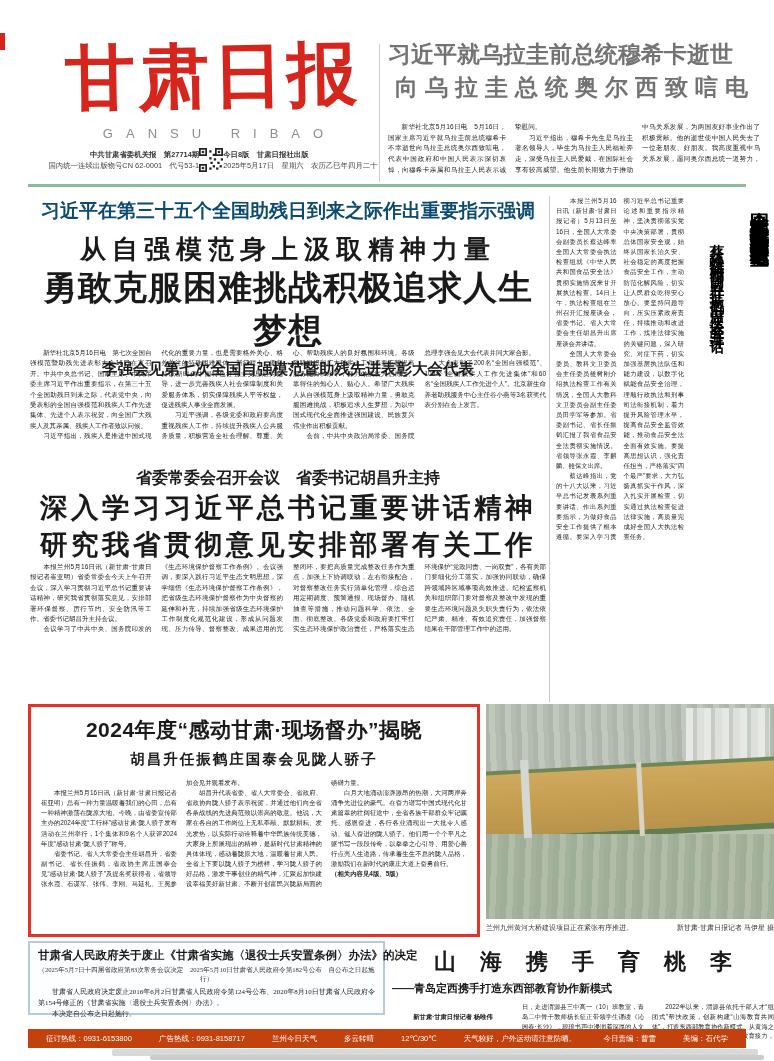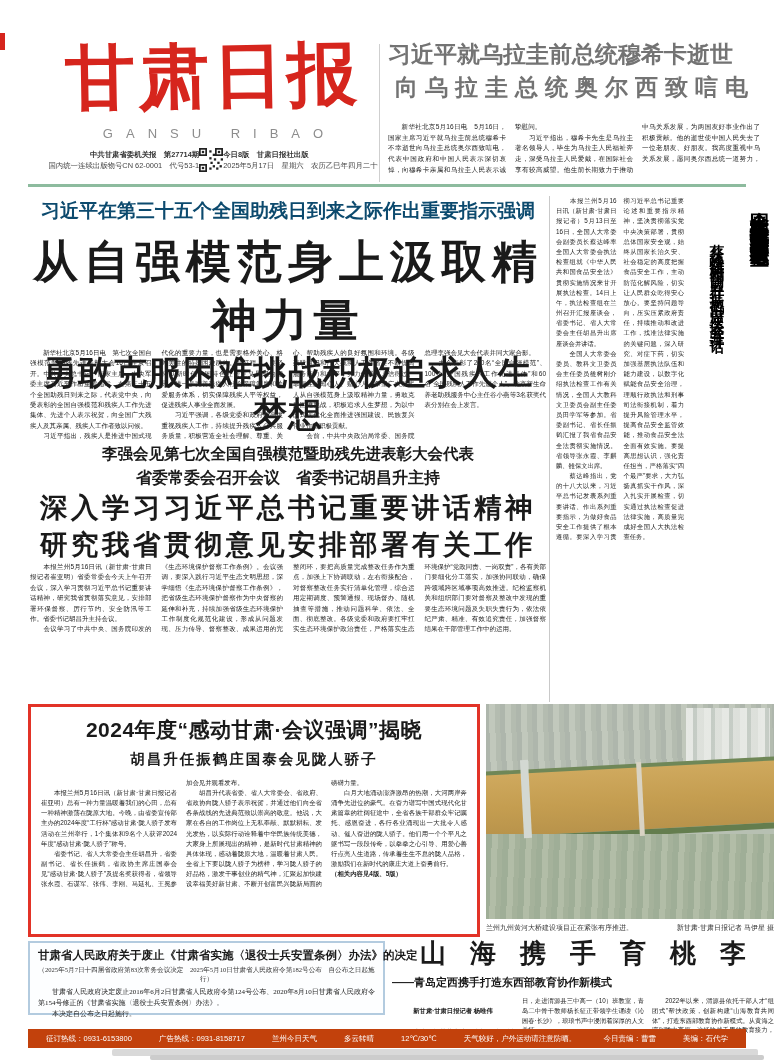--- a/index.html
+++ b/index.html
@@ -27,21 +27,21 @@
   
   .cond{left:388px;top:38px;width:372px;}
   .cond .h{font-size:23px;font-weight:bold;text-align:left;line-height:1.42;color:#737373;}
   .cond .h2{letter-spacing:7px;text-indent:7px;}
   .cond-body{left:388px;top:122px;width:372px;height:60px;column-count:3;column-gap:9px;
     font-size:6.6px;line-height:1.62;text-align:justify;white-space:pre-line;
     color:#222;overflow:hidden;}
   
   .s1{left:30px;top:198px;width:516px;text-align:center;}
   .s1 .kicker{font-size:19px;font-weight:bold;color:#0c4a6e;}
-  .s1 .hl1{font-size:45px;font-weight:bold;letter-spacing:6px;line-height:1.32;margin-top:8px;}
+  .s1 .hl1{font-size:26px;font-weight:bold;letter-spacing:6px;line-height:1.32;margin-top:8px;}
   .s1 .hl2{font-size:34px;font-weight:bold;letter-spacing:1px;line-height:1.25;}
   .s1 .deck{font-size:15.5px;font-weight:bold;margin-top:8px;}
   .s1-body{left:30px;top:348px;width:516px;height:112px;column-count:4;column-gap:10px;
     font-size:6.5px;line-height:1.6;text-align:justify;white-space:pre-line;
     color:#222;overflow:hidden;}
   
   .s2{left:30px;top:468px;width:516px;text-align:center;}
   .s2 .kicker{font-size:16px;font-weight:bold;}
   .s2 .hl{font-size:27.5px;font-weight:bold;letter-spacing:3.5px;line-height:1.35;}
   .s2 .hl:first-of-type{margin-top:7px;}
@@ -87,22 +87,22 @@
   
   .notice{left:28px;top:941px;width:357px;height:74px;border:2px solid #b3cbdf;
     box-sizing:border-box;padding:5px 8px;background:#fdfeff;}
   .notice .hl{font-size:11.5px;font-weight:bold;text-align:center;white-space:nowrap;}
   .notice .meta{font-size:6.6px;text-align:center;color:#333;margin-top:3px;
     font-family:"Liberation Serif","DejaVu Serif",serif;}
   .notice .body{font-size:7px;line-height:1.55;text-align:justify;white-space:pre-line;
     margin-top:3px;color:#222;font-family:"Liberation Serif","DejaVu Serif",serif;}
   
   .edu{left:392px;top:936px;width:382px;}
-  .edu .hl{font-size:26px;font-weight:bold;text-align:center;letter-spacing:24px;text-indent:24px;
-    font-family:"Liberation Serif","DejaVu Serif",serif;}
+  .edu .hl{font-size:22px;font-weight:bold;text-align:center;letter-spacing:24px;text-indent:24px;
+    font-family:"Liberation Serif","DejaVu Serif",serif;margin-top:11px;}
   .edu .deck{font-size:11px;font-weight:bold;text-align:left;margin-top:4px;}
   .edu-body{margin-top:6px;height:42px;column-count:3;column-gap:8px;
     font-size:6.3px;line-height:1.55;text-align:justify;white-space:pre-line;
     color:#222;overflow:hidden;}
   .edu-body .byline{display:block;text-align:center;font-weight:bold;margin-bottom:2px;}
   
   .footer-bar{left:28px;top:1029px;width:718px;height:19px;background:#c2410c;
     display:flex;align-items:center;justify-content:space-between;
     padding:0 18px;box-sizing:border-box;}
   .footer-bar span{font-size:7.5px;color:#ffffff;white-space:nowrap;}
@@ -182,21 +182,21 @@
 
 <div class="abs rcol">
   <div class="rcol-body">　　本报兰州5月16日讯（新甘肃·甘肃日报记者）5月13日至16日，全国人大常委会副委员长蔡达峰率全国人大常委会执法检查组就《中华人民共和国食品安全法》贯彻实施情况来甘开展执法检查。14日上午，执法检查组在兰州召开汇报座谈会，省委书记、省人大常委会主任胡昌升出席座谈会并讲话。
 　　全国人大常委会委员、教科文卫委员会主任委员雒树刚介绍执法检查工作有关情况，全国人大教科文卫委员会副主任委员田学军等参加。省委副书记、省长任振鹤汇报了我省食品安全法贯彻实施情况。省领导张永霞、李麒麟、雒保文出席。
 　　蔡达峰指出，党的十八大以来，习近平总书记发表系列重要讲话、作出系列重要指示，为做好食品安全工作提供了根本遵循。要深入学习贯彻习近平总书记重要论述和重要指示精神，坚决贯彻落实党中央决策部署，贯彻总体国家安全观，始终从国家长治久安、社会稳定的高度把握食品安全工作，主动防范化解风险，切实让人民群众吃得安心放心。要坚持问题导向，压实压紧政府责任，持续推动和改进工作，找准法律实施的关键问题，深入研究、对症下药，切实加强基层执法队伍和能力建设，以数字化赋能食品安全治理，理顺行政执法和刑事司法衔接机制，着力提升风险管理水平，提高食品安全监管效能，推动食品安全法全面有效实施。要提高思想认识，强化责任担当，严格落实“四个最严”要求，大力弘扬真抓实干作风，深入扎实开展检查，切实通过执法检查促进法律实施，高质量完成好全国人大执法检查任务。</div>
   <div class="rcol-deck">蔡达峰雒树刚胡昌升任振鹤出席座谈会并讲话</div>
   <div class="rcol-head">全国人大常委会执法检查组来甘开展食品安全法执法检查</div>
 </div>
 
 <div class="abs pride">
-  <div class="hl">2024年度“感动甘肃·会议强调”揭晓</div>
+  <div class="hl">2024年度“感动甘肃·现场督办”揭晓</div>
   <div class="deck">胡昌升任振鹤庄国泰会见陇人骄子</div>
   <div class="pride-body">
     <span>　　本报兰州5月16日讯（新甘肃·甘肃日报记者崔亚明）总有一种力量温暖着我们的心田，总有一种精神激荡在陇原大地。今晚，由省委宣传部主办的2024年度“工行杯”感动甘肃·陇人骄子发布活动在兰州举行，1个集体和9名个人获评2024年度“感动甘肃·陇人骄子”称号。
 　　省委书记、省人大常委会主任胡昌升，省委副书记、省长任振鹤，省政协主席庄国泰会见“感动甘肃·陇人骄子”及提名奖获得者，省领导张永霞、石谋军、张伟、李刚、马廷礼、王冕参加会见并观看发布。
 　　胡昌升代表省委、省人大常委会、省政府、省政协向陇人骄子表示祝贺，并通过他们向全省各条战线的先进典范致以崇高的敬意。他说，大家在各自的工作岗位上无私奉献、默默耕耘、发光发热，以实际行动诠释着中华民族传统美德，大家身上所展现出的精神，是新时代甘肃精神的具体体现，感动着陇原大地，温暖着甘肃人民。全省上下要以陇人骄子为榜样，学习陇人骄子的好品格，激发干事创业的精气神，汇聚起加快建设幸福美好新甘肃、不断开创富民兴陇新局面的磅礴力量。
 　　白月大地涌动澎湃激昂的热潮，大河两岸奔涌争先进位的豪气。在奋力谱写中国式现代化甘肃篇章的壮阔征途中，全省各族干部群众牢记嘱托、感恩奋进，各行各业涌现出一大批令人感动、催人奋进的陇人骄子。他们用一个个平凡之躯书写一段段传奇，以拳拳之心引导、用爱心善行点亮人生道路，传承着生生不息的陇人品格，激励我们在新时代的康庄大道上奋勇前行。</span>
     <b>（相关内容见4版、5版）</b>
   </div>
 </div>
 

